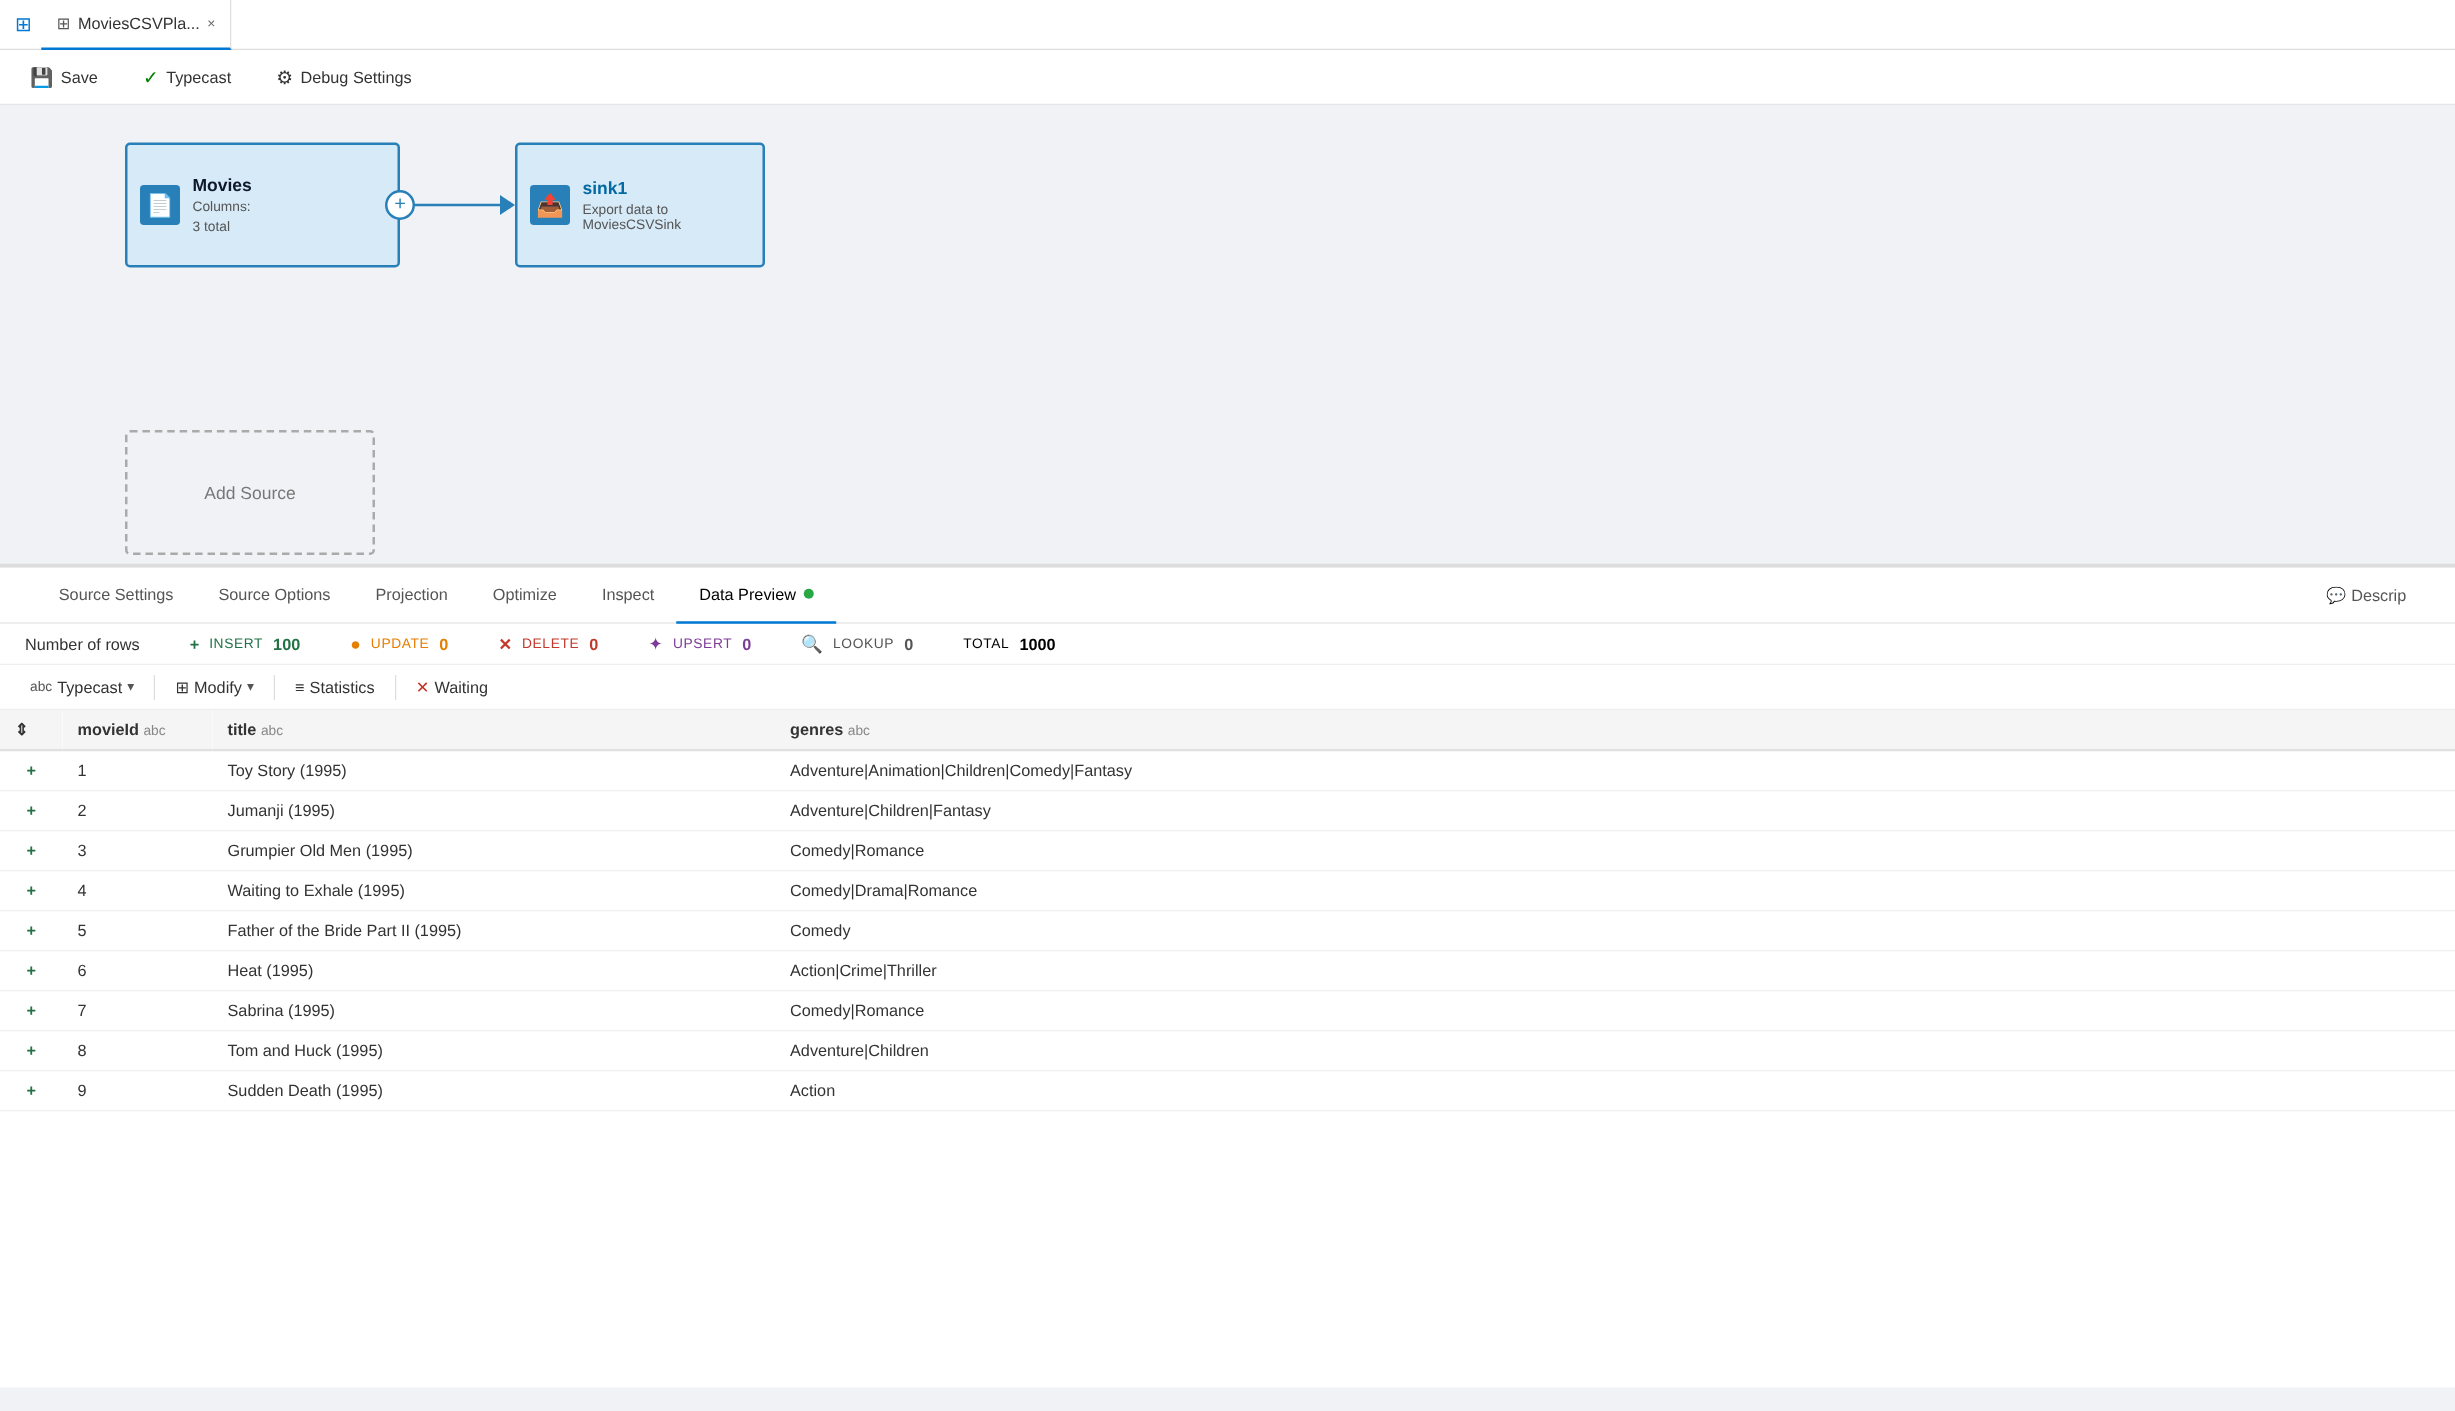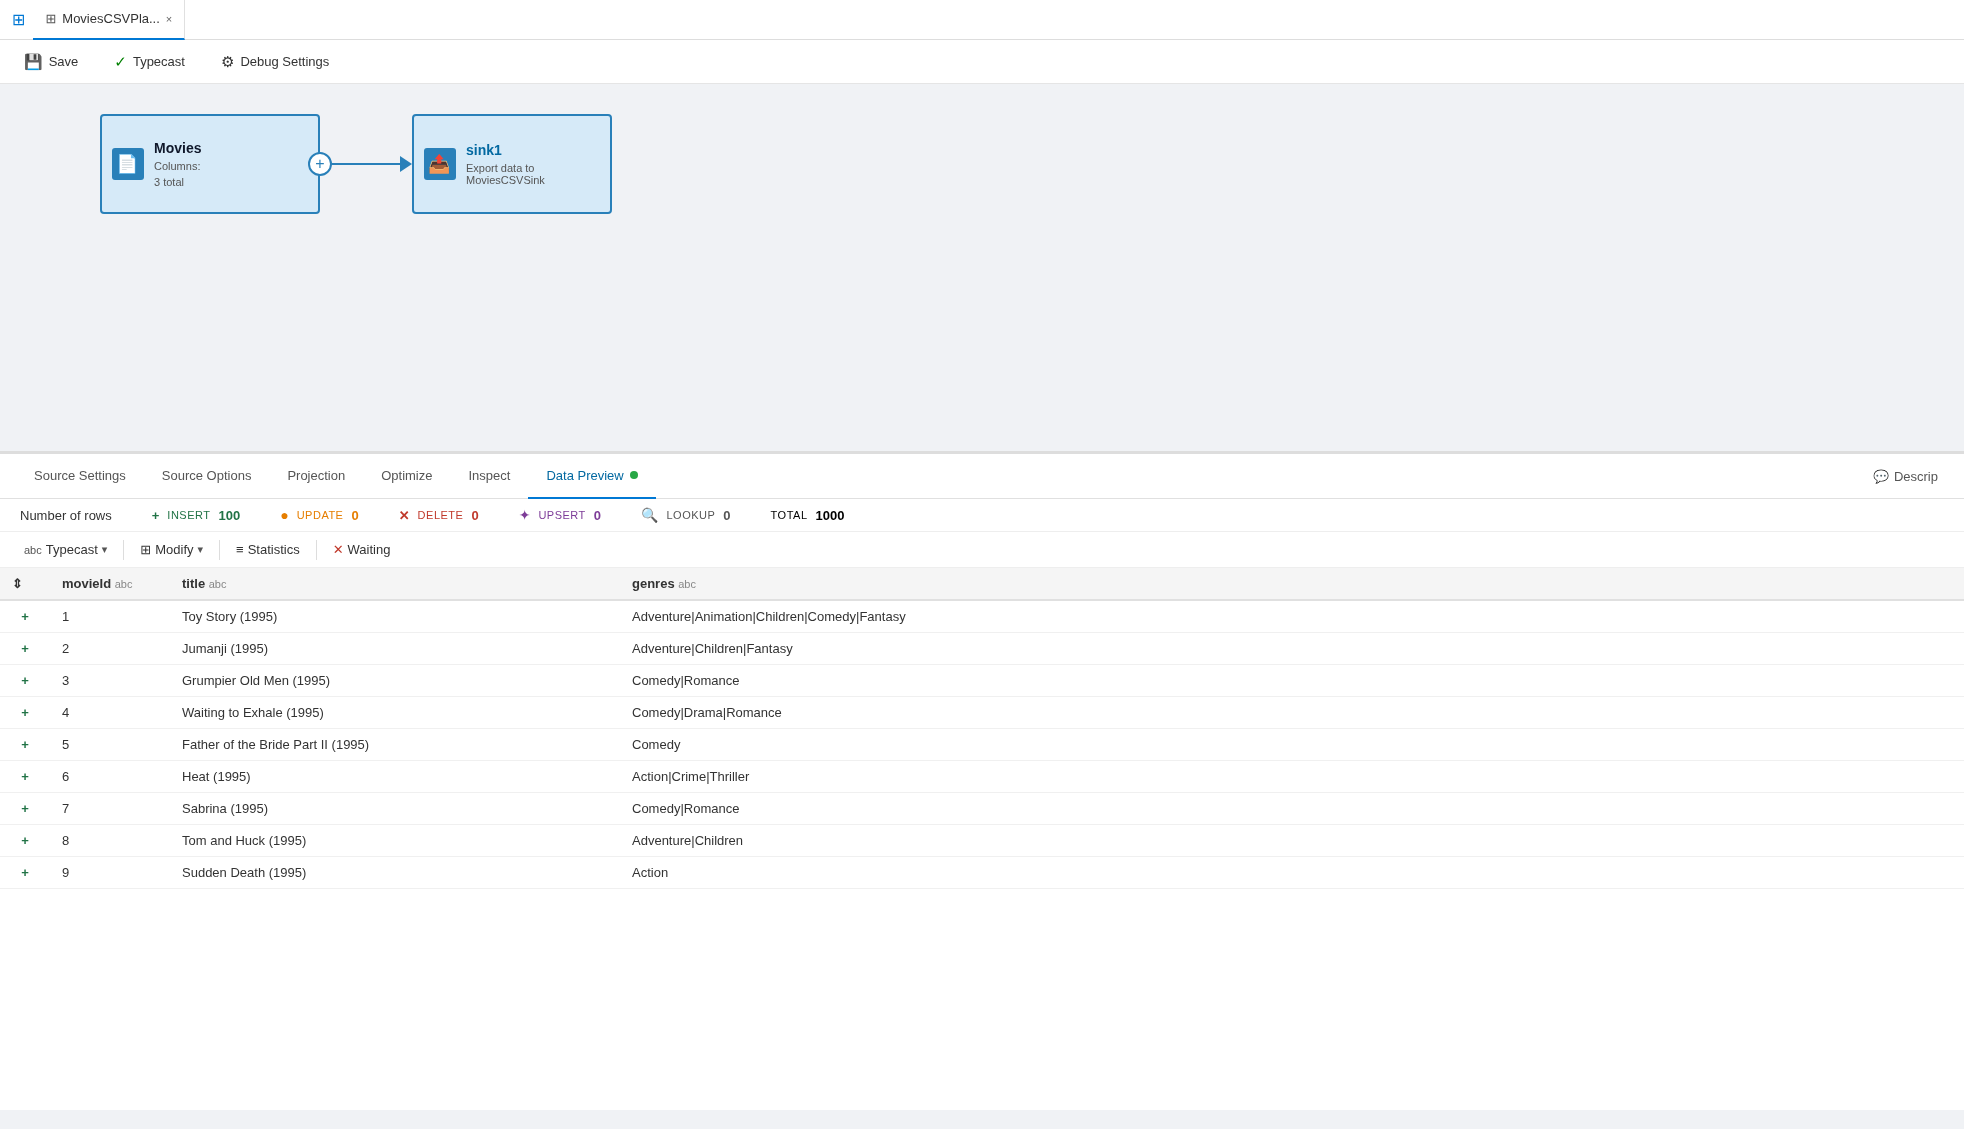--- a/index.html
+++ b/index.html
@@ -113,32 +113,32 @@
     
     .bottom-panel {
       background: #fff;
       flex: 1;
     }
 
     
     .tab-bar {
       display: flex; align-items: center;
       border-bottom: 1px solid #e0e0e0;
-      background: #fff; padding: 0 16px;
+      background: #fff; padding: 0 29px;
       height: 45px;
     }
     .bottom-tab {
       padding: 0 18px; height: 45px;
       display: flex; align-items: center;
       font-size: 13px; color: #555; cursor: pointer;
       border-bottom: 2px solid transparent;
       gap: 6px;
     }
     .bottom-tab.active {
-      color: #0369a1; border-bottom: 2px solid #0078d4; font-weight: 500;
+      color: #000000; border-bottom: 2px solid #0078d4; font-weight: 500;
     }
     .green-dot {
       width: 8px; height: 8px; background: #28a745; border-radius: 50%;
     }
     .tab-spacer { flex: 1; }
     .describe-btn {
       display: flex; align-items: center; gap: 4px;
       font-size: 13px; color: #555; cursor: pointer;
       padding: 4px 10px;
     }
@@ -249,20 +249,23 @@
       <div class="sink-node-icon">
         <span style="font-size:18px;">📤</span>
       </div>
       <div class="sink-node-info">
         <div class="sink-node-title">sink1</div>
         <div class="sink-node-sub">Export data to MoviesCSVSink</div>
       </div>
     </div>
   </div>
 
+  <div class="add-source-btn">
+    <span>Add Source</span>
+  </div>
 </div>
 
 <div class="bottom-panel">
 
   <div class="tab-bar">
     <div class="bottom-tab">
       <span>Source Settings</span>
     </div>
     <div class="bottom-tab">
       <span>Source Options</span>

